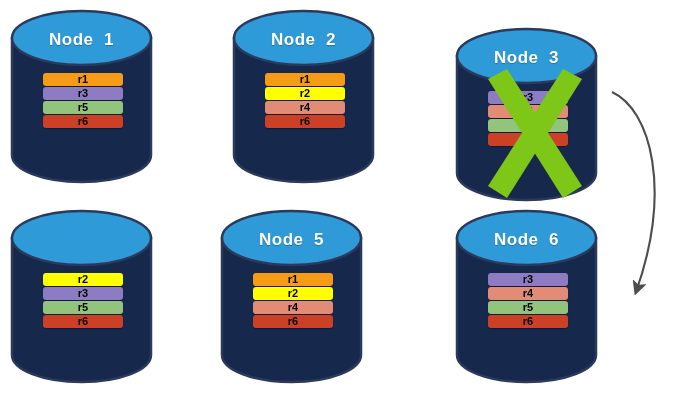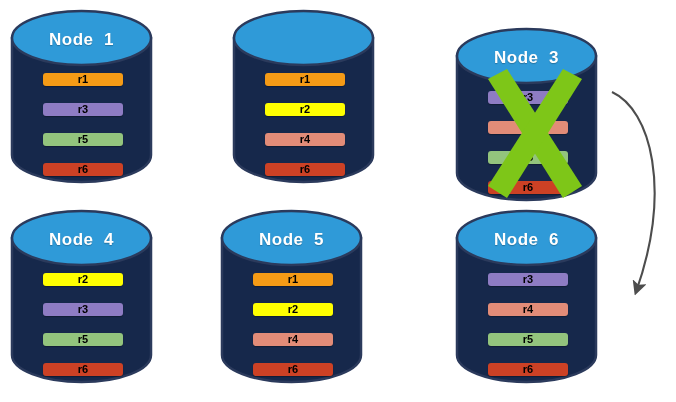--- a/index.html
+++ b/index.html
@@ -50,21 +50,21 @@
   .rows {
     position: absolute;
     left: 33px;
     top: 65px;
     width: 80px;
     z-index: 4;
   }
   .row-bar {
     position: relative;
     height: 13px;
-    margin-bottom: 17px;
+    margin-bottom: 1px;
     border-radius: 3px;
     text-align: center;
     font-size: 11px;
     font-weight: bold;
     color: #000000;
     line-height: 13px;
     font-family: "Liberation Sans", sans-serif;
     box-shadow: 0 1px 1px rgba(0,0,0,0.30);
   }
   .x-mark {
@@ -99,20 +99,21 @@
       <div class="row-bar" style="background:#93c47d;">r5</div>
       <div class="row-bar" style="background:#cc4125;">r6</div>
     </div>
   </div>
 
   <div class="node" id="node-1" style="left:232px; top:8px;">
     <svg class="cyl-svg" viewBox="0 0 143 177">
       <path d="M2,30 L2,147 A69.5,27 0 0 0 141,147 L141,30 Z" fill="#16284b" stroke="#2b3a5c" stroke-width="2.5"></path>
       <ellipse cx="71.5" cy="30" rx="69.5" ry="27" fill="#2f9ad8" stroke="#2b3a5c" stroke-width="2.5"></ellipse>
     </svg>
+    <div class="node-title">Node  2</div>
     <div class="rows">
       <div class="row-bar" style="background:#f59b16;">r1</div>
       <div class="row-bar" style="background:#ffff00;">r2</div>
       <div class="row-bar" style="background:#e28c78;">r4</div>
       <div class="row-bar" style="background:#cc4125;">r6</div>
     </div>
   </div>
 
   <div class="node" id="node-2" style="left:455px; top:26px;">
     <svg class="cyl-svg" viewBox="0 0 143 177">
@@ -130,21 +131,20 @@
       <polygon points="3,13 22,3 97,120 78,132" fill="#7ec618"></polygon>
       <polygon points="97,13 78,3 3,120 22,132" fill="#7ec618"></polygon>
     </svg>
   </div>
 
   <div class="node" id="node-3" style="left:10px; top:208px;">
     <svg class="cyl-svg" viewBox="0 0 143 177">
       <path d="M2,30 L2,147 A69.5,27 0 0 0 141,147 L141,30 Z" fill="#16284b" stroke="#2b3a5c" stroke-width="2.5"></path>
       <ellipse cx="71.5" cy="30" rx="69.5" ry="27" fill="#2f9ad8" stroke="#2b3a5c" stroke-width="2.5"></ellipse>
     </svg>
-    <div class="node-title">Node  4</div>
     <div class="rows">
       <div class="row-bar" style="background:#ffff00;">r2</div>
       <div class="row-bar" style="background:#8e7cc3;">r3</div>
       <div class="row-bar" style="background:#93c47d;">r5</div>
       <div class="row-bar" style="background:#cc4125;">r6</div>
     </div>
   </div>
 
   <div class="node" id="node-4" style="left:220px; top:208px;">
     <svg class="cyl-svg" viewBox="0 0 143 177">

